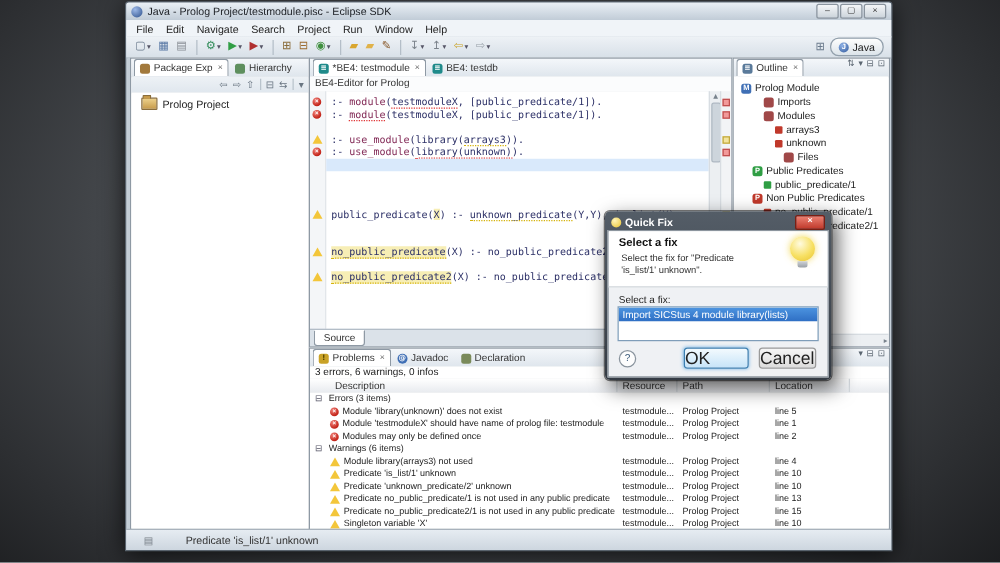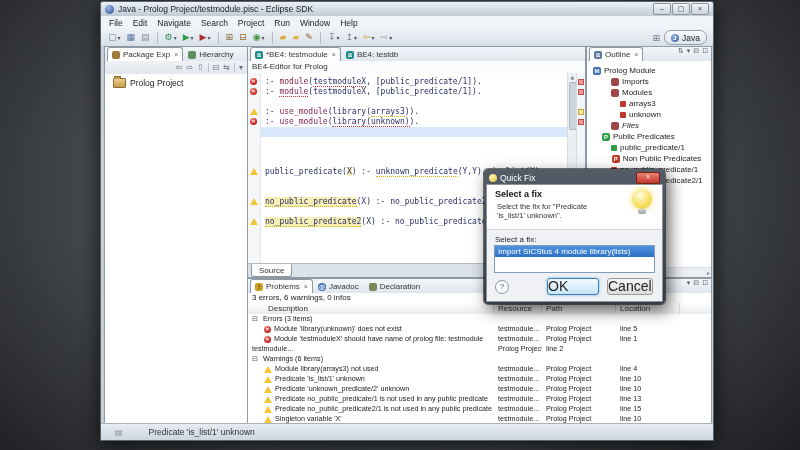--- a/index.html
+++ b/index.html
@@ -125,21 +125,21 @@
 
   
   .statusbar{position:absolute;left:0;right:0;bottom:0;height:16px;background:linear-gradient(#e6ecf2,#cdd6df);
     border-top:1px solid #a8b2bc;display:flex;align-items:center;font-size:8.5px;color:#333;}
   .sb-icon{margin-left:14px;font-size:8px;color:#7a828a;font-family:"DejaVu Sans",sans-serif;}
   .sb-text{margin-left:26px;}
 
   
   .dialog{position:absolute;left:484px;top:169px;width:177px;height:131px;border-radius:4px;z-index:50;
     background:linear-gradient(#545d67,#343b44);padding:2px;box-shadow:4px 6px 16px rgba(0,0,0,.65),0 0 0 1px rgba(0,0,0,.5);}
-  .dlg-title{height:13px;display:flex;align-items:center;gap:3px;padding:0 3px;color:#fff;font-size:8.5px;}
+  .dlg-title{height:13px;display:flex;align-items:center;gap:3px;padding:0 3px;color:#fff;font-size:8.5px;font-weight:bold;}
   .dlg-title-icon{width:8px;height:8px;border-radius:50%;background:radial-gradient(circle at 35% 30%,#fff4b8,#e8c22e);flex:none;}
   .dlg-close{margin-left:auto;width:22px;height:10px;border-radius:2px;background:linear-gradient(#ec8173,#c0392b);
     border:1px solid #7a1f14;color:#fff;font-size:7px;line-height:8px;text-align:center;}
   .dlg-body{position:absolute;left:2px;right:2px;top:15px;bottom:2px;background:#eff1f4;border:1px solid #8c959e;}
   .dlg-head{position:absolute;left:0;right:0;top:0;height:44px;background:#fff;border-bottom:1px solid #cfd5da;}
   .dlg-heading{position:absolute;left:8px;top:4px;font-size:9px;font-weight:bold;color:#111;}
   .dlg-desc{position:absolute;left:10px;top:17px;width:104px;font-size:7.5px;color:#333;line-height:9px;}
   .bulb{position:absolute;right:9px;top:4px;width:22px;}
   .bulb-glass{width:20px;height:20px;border-radius:50%;margin:0 auto;
     background:radial-gradient(circle at 40% 30%,#fffbe0,#f7e063 55%,#e8c22e);box-shadow:0 0 6px rgba(240,210,60,.8);}
@@ -373,33 +373,33 @@
               <span>Modules</span>
             </div>
             <div class="o-item" style="padding-left: 33px;">
               <span class="oi oi-dot-red"></span>
               <span>arrays3</span>
             </div>
             <div class="o-item" style="padding-left: 33px;">
               <span class="oi oi-dot-red"></span>
               <span>unknown</span>
             </div>
-            <div class="o-item" style="padding-left: 24px; font-style: italic;">
+            <div class="o-item" style="padding-left: 40px;">
               <span class="oi oi-imports"></span>
               <span>Files</span>
             </div>
             <div class="o-item" style="padding-left: 15px;">
               <span class="oi oi-pub">P</span>
               <span>Public Predicates</span>
             </div>
             <div class="o-item" style="padding-left: 24px;">
               <span class="oi oi-dot-green"></span>
               <span>public_predicate/1</span>
             </div>
-            <div class="o-item" style="padding-left: 15px; justify-content: center;">
+            <div class="o-item" style="padding-left: 15px;">
               <span class="oi oi-nonpub">P</span>
               <span>Non Public Predicates</span>
             </div>
             <div class="o-item" style="padding-left: 24px;">
               <span class="oi oi-dot-red"></span>
               <span>no_public_predicate/1</span>
             </div>
             <div class="o-item" style="padding-left: 24px;">
               <span class="oi oi-dot-red"></span>
               <span>no_public_predicate2/1</span>
@@ -469,20 +469,24 @@
               <span class="cell desc indent">
                 <span class="ic-e">×</span>
                 <span class="dtext">Module 'testmoduleX' should have name of prolog file: testmodule</span>
               </span>
               <span class="cell">testmodule...</span>
               <span class="cell">Prolog Project</span>
               <span class="cell">line 1</span>
               <span class="cell"></span>
             </div>
             <div class="p-row">
+              <span class="cell desc indent">
+                <span class="ic-e">×</span>
+                <span class="dtext">Modules may only be defined once</span>
+              </span>
               <span class="cell">testmodule...</span>
               <span class="cell">Prolog Project</span>
               <span class="cell">line 2</span>
               <span class="cell"></span>
             </div>
             <div class="p-row">
               <span class="cell desc">
                 <span class="twisty">⊟</span>
                 <span class="dtext">Warnings (6 items)</span>
               </span>

